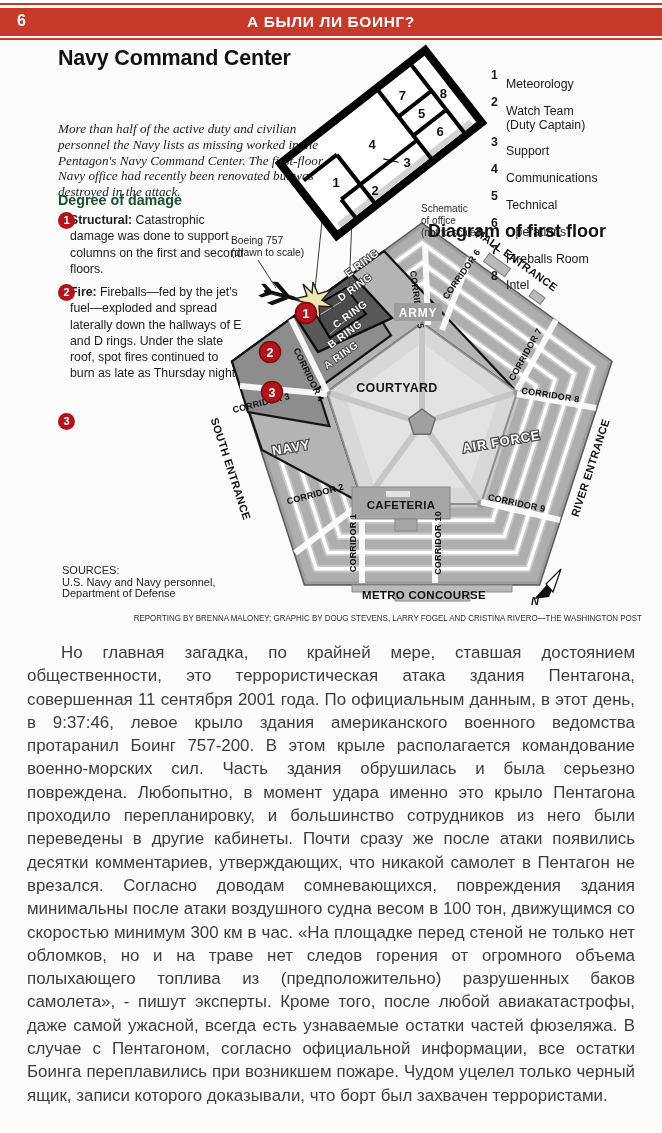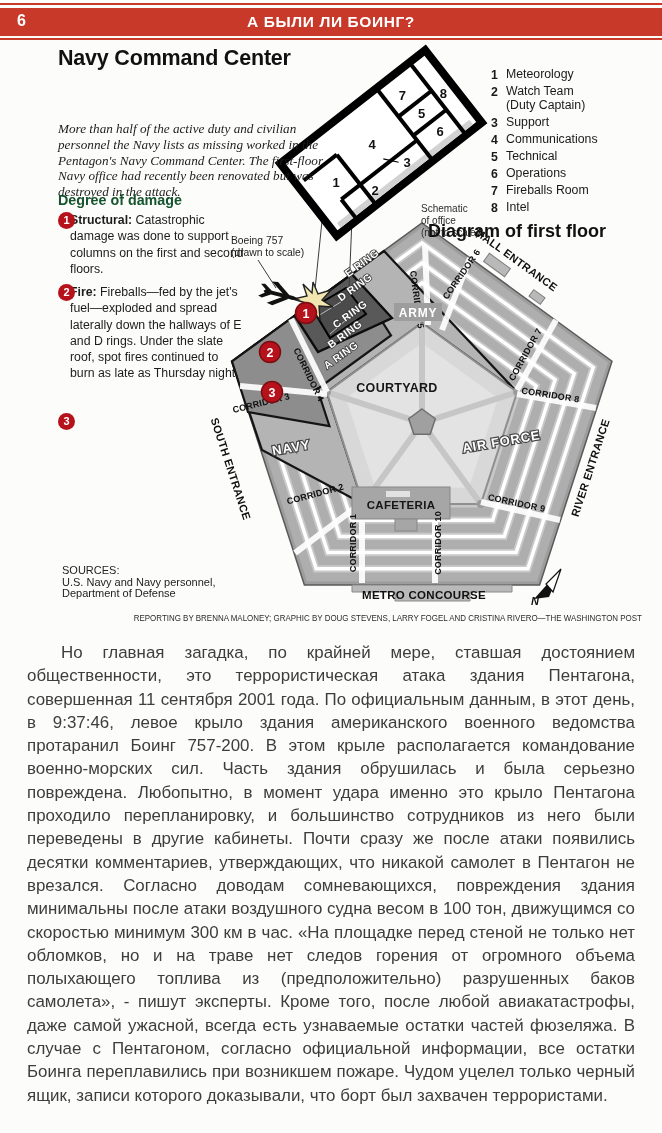--- a/index.html
+++ b/index.html
@@ -14,21 +14,21 @@
   .hdr-num{position:absolute;left:17px;top:4px;color:#fff;font-weight:bold;font-size:16px;}
   .hdr-title{position:absolute;left:0;top:0;width:100%;text-align:center;color:#fff;
     font-weight:bold;font-size:15.5px;line-height:28px;letter-spacing:.6px;}
   
   .ncc-title{left:58px;top:46px;font-size:21.5px;font-weight:bold;color:#111;letter-spacing:-.2px;}
   .ncc-intro{left:58px;top:75px;width:274px;font-family:"Liberation Serif",serif;font-style:italic;
     font-size:13.2px;line-height:15.8px;color:#1d1d1d;margin-top:46px;}
   .legend{left:491px;top:68px;font-size:12.3px;color:#1a1a1a;}
   .legend-row{display:flex;margin-bottom:3px;}
   .legend-num{width:15px;font-weight:bold;flex:0 0 15px;}
-  .legend-label{white-space:pre-line;line-height:13.8px;}
+  .legend-label{white-space:pre-line;line-height:13.8px;margin-top:10px;}
   .diagram-title{left:428px;top:221px;font-size:18px;font-weight:bold;color:#111;}
   .schematic-caption{left:421px;top:183px;font-size:10px;line-height:12px;color:#2e2e2e;white-space:pre-line;margin-top:20px;}
   .boeing-label{left:231px;top:235px;font-size:10.3px;line-height:12px;color:#1d1d1d;white-space:pre-line;}
   .damage-head{left:58px;top:192px;font-size:14.3px;font-weight:bold;color:#14532d;}
   .damage-item{position:absolute;left:58px;width:186px;font-size:12.3px;line-height:16.3px;color:#1c1c1c;}
   .damage-item .txt{display:block;margin-left:12px;}
   .damage-item .lead{font-weight:bold;}
   .dmg-circle{position:absolute;left:0;top:0;width:17px;height:17px;border-radius:50%;
     background:#b5121b;color:#fff;font-weight:bold;font-size:11px;text-align:center;line-height:17px;}
   .sources{left:62px;top:565px;font-size:11px;line-height:11.5px;color:#222;white-space:pre-line;}

